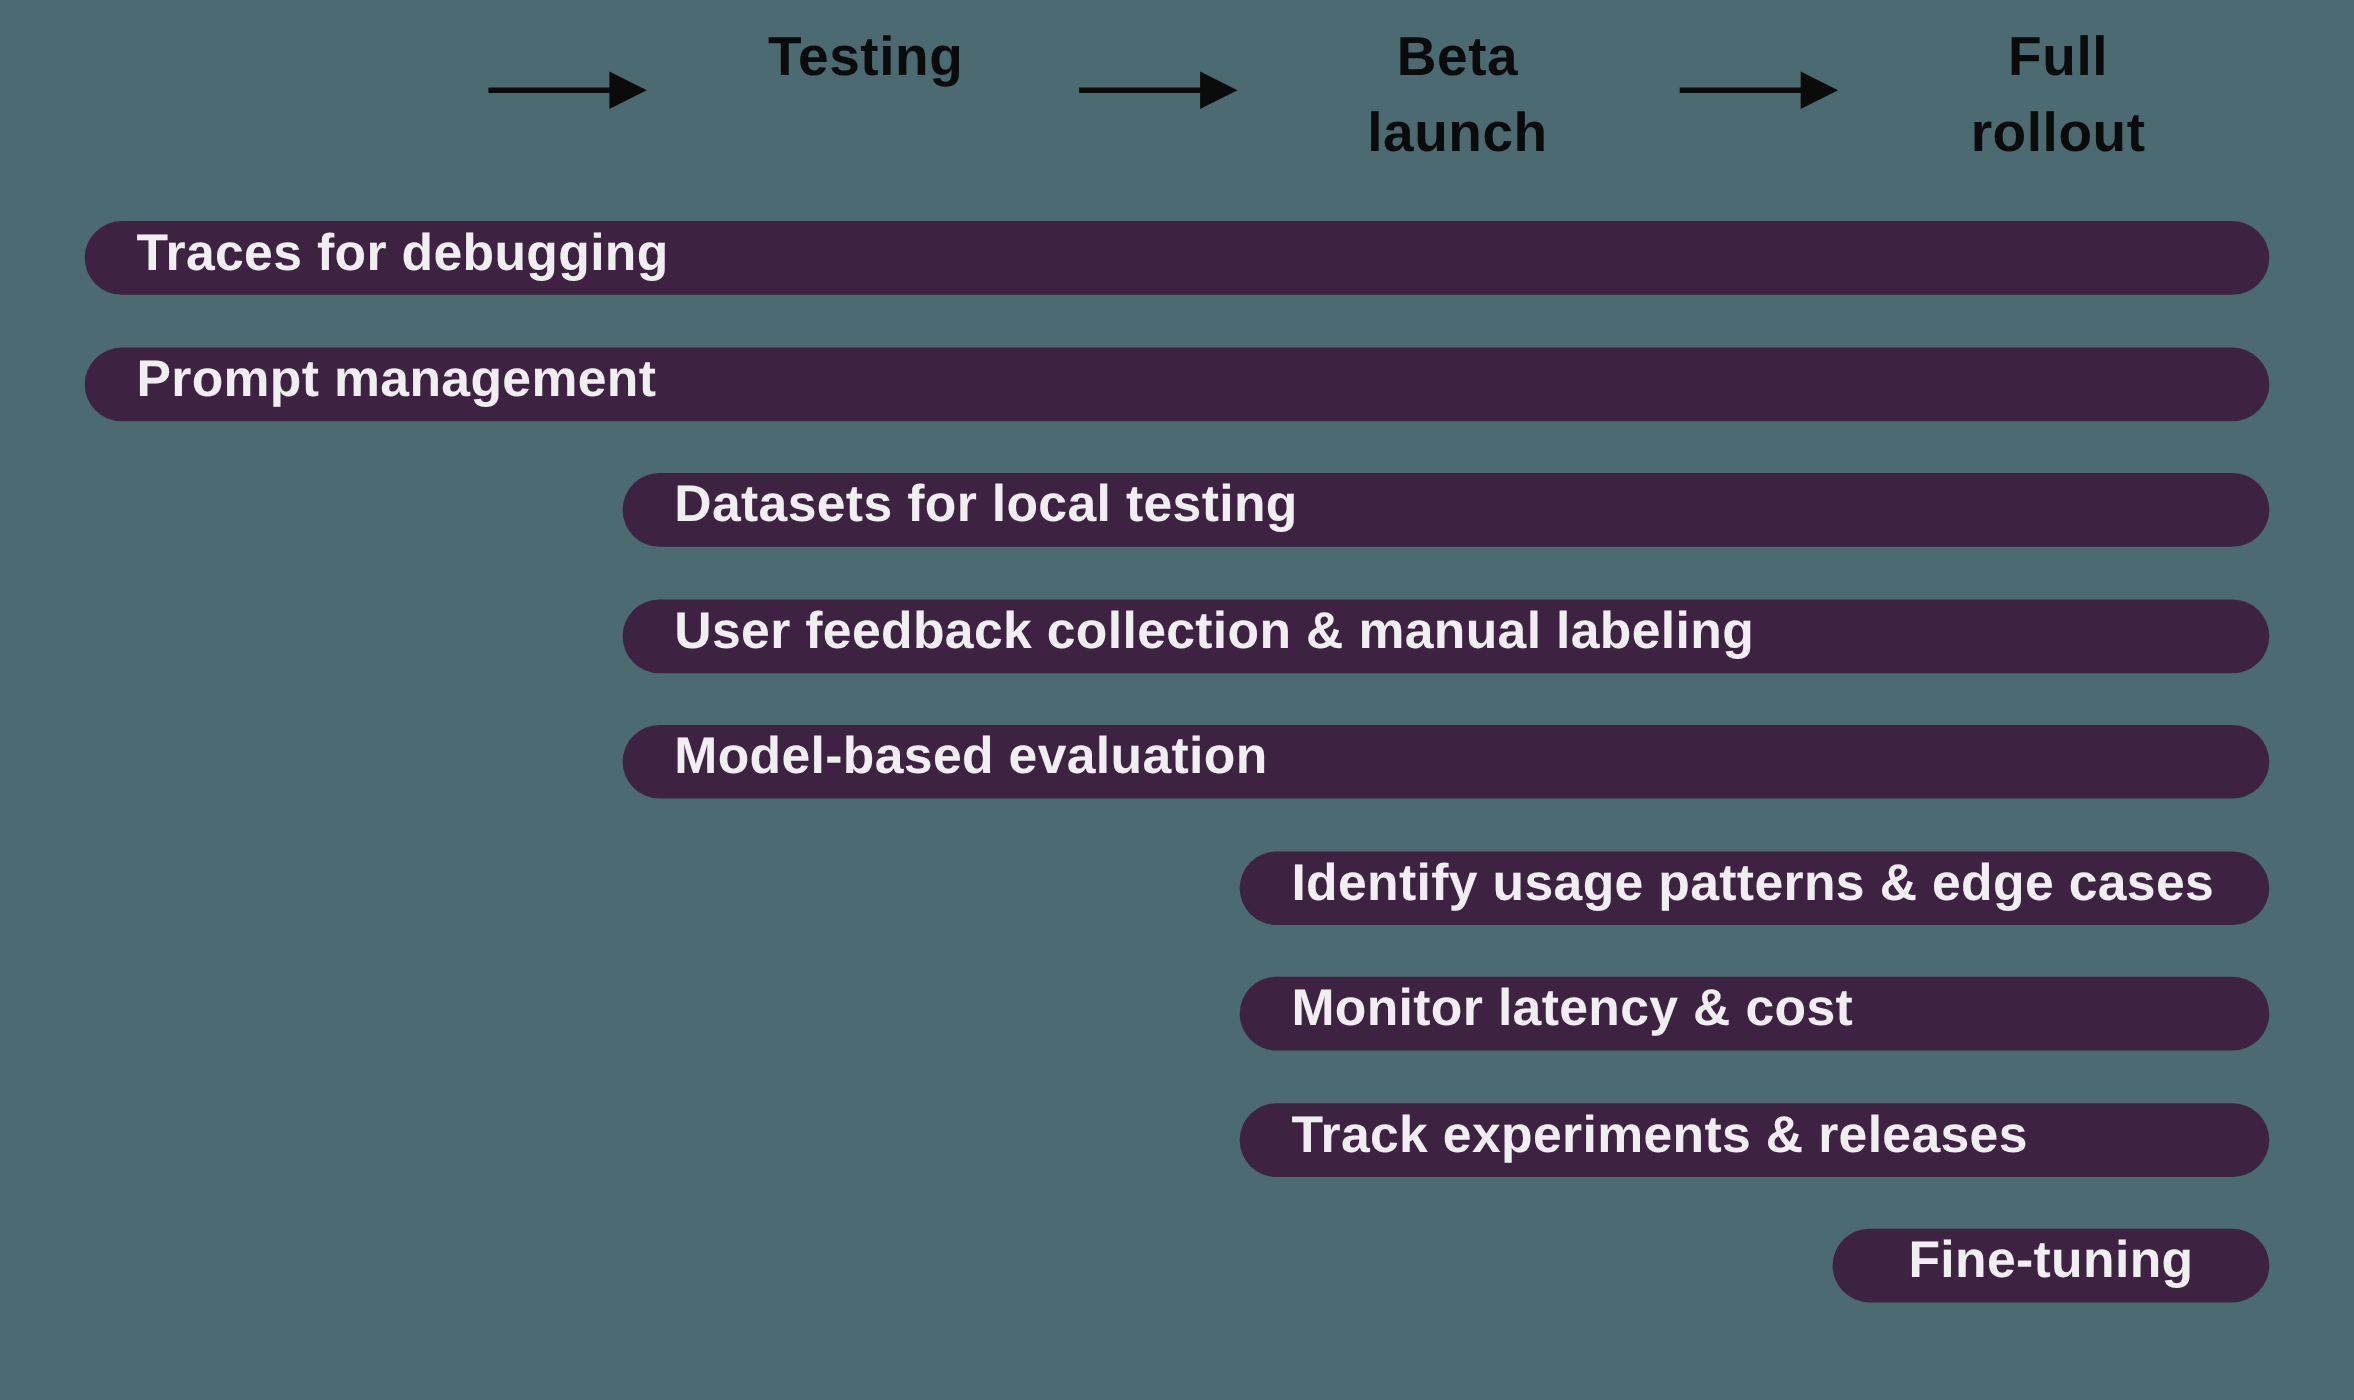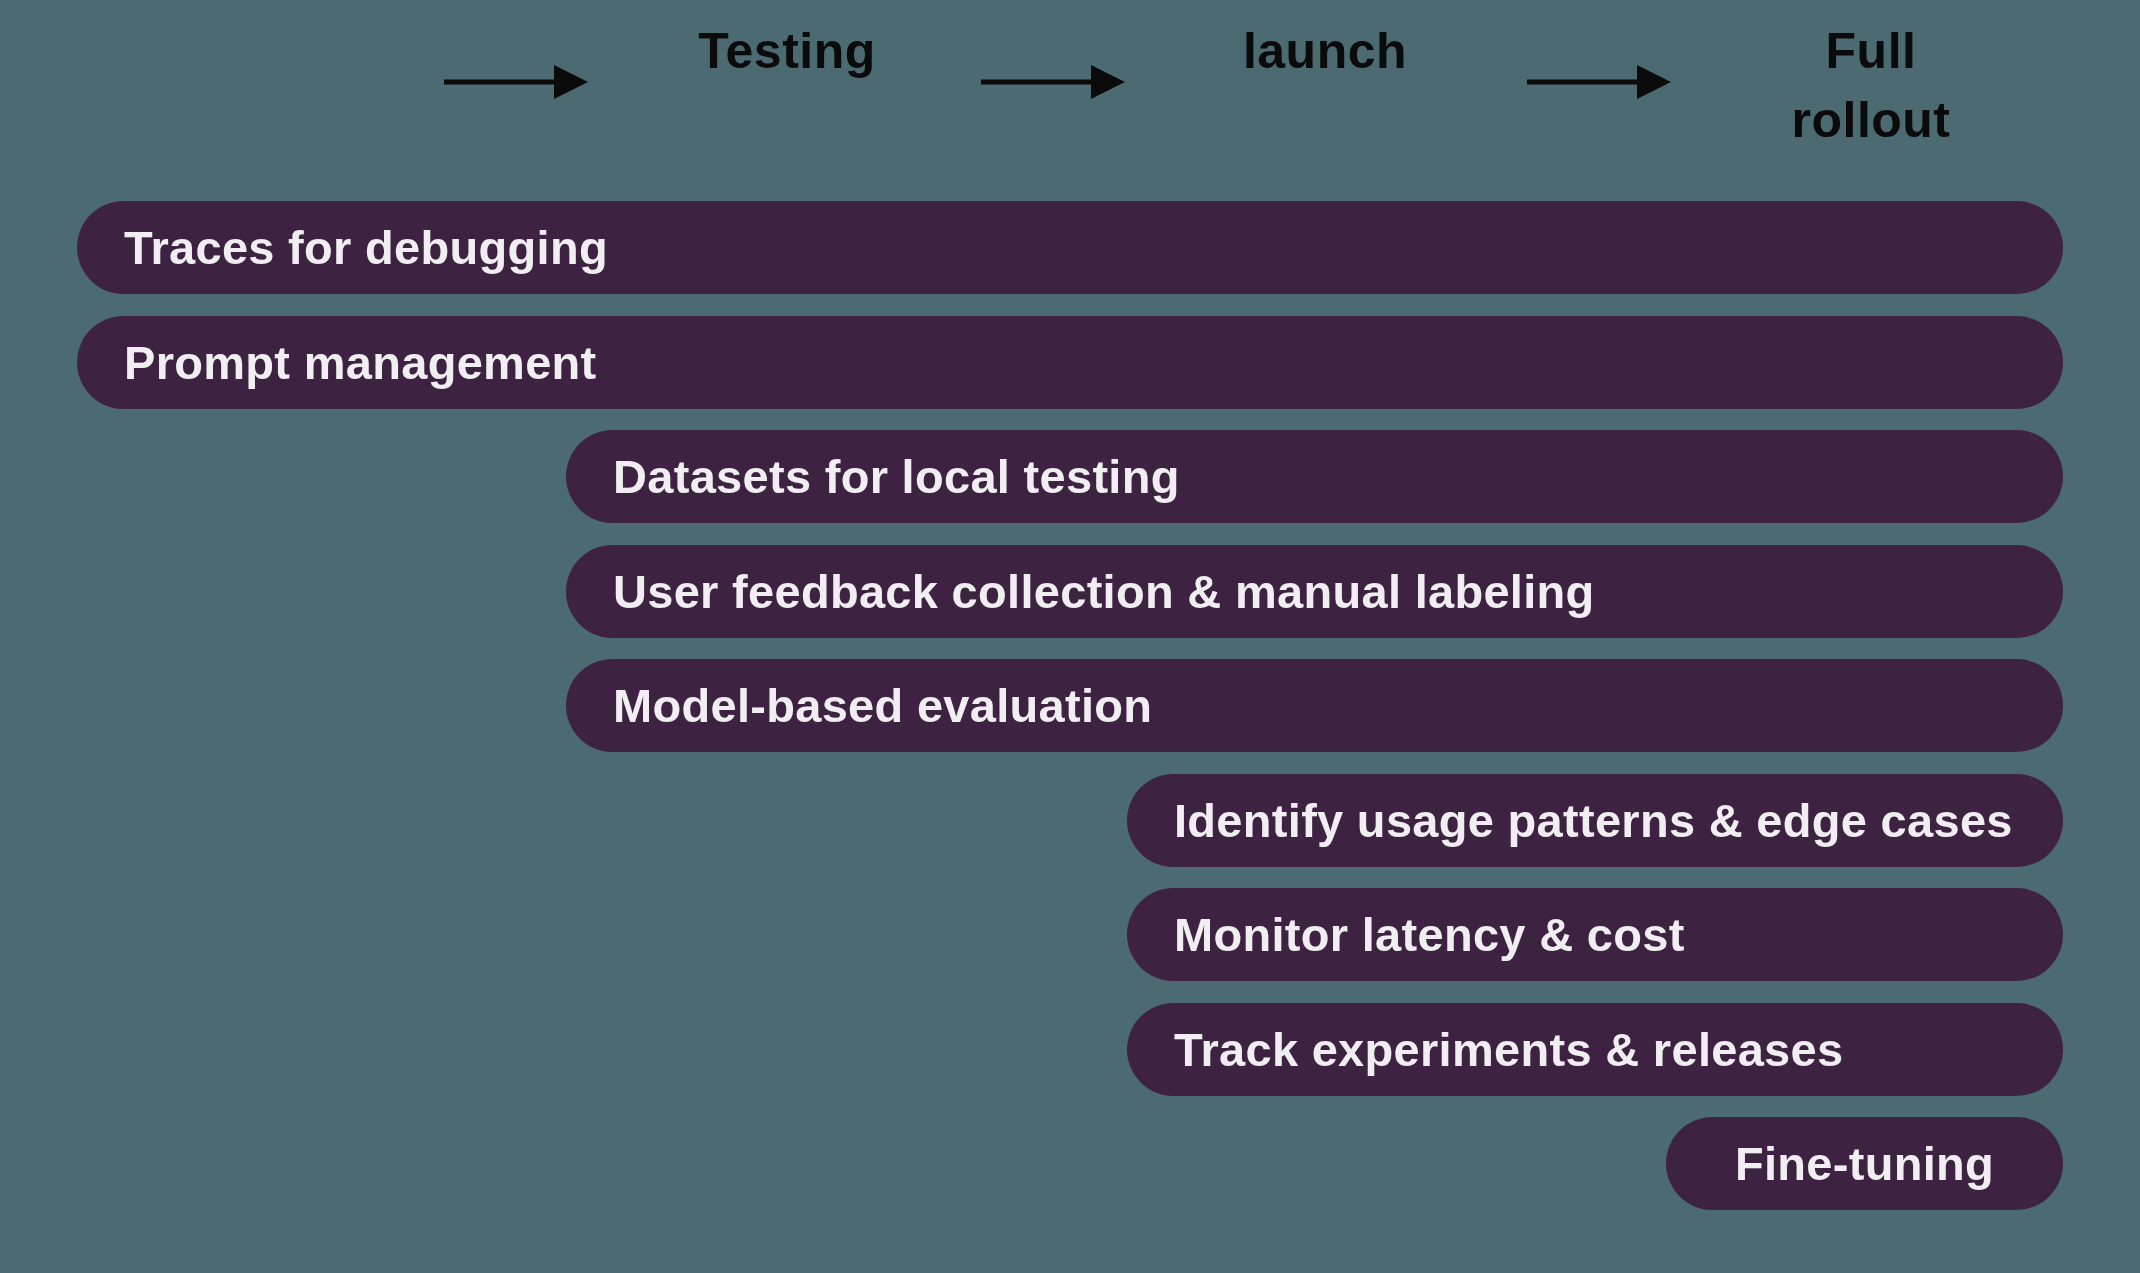--- a/index.html
+++ b/index.html
@@ -31,25 +31,24 @@
     font-weight:700;
     letter-spacing:0.5px;
   }
   .arrow{
     position:absolute;
     top:62px;
     width:146px;height:40px;
   }
   .bar{
     position:absolute;
-    height:93px;
+    height:67px;
     background:var(--bar);
     border-radius:47px;
     display:flex;
-    align-items:center;
     padding-left:47px;
     color:var(--bar-text);
     font-size:47px;
     font-weight:700;
     white-space:nowrap;
     letter-spacing:0.3px;
   }
   .bar.centered{
     padding-left:0;
     justify-content:center;
@@ -57,20 +56,21 @@
 </style>
 </head>
 <body>
 
 <div class="canvas">
 
   <div class="stage-label" style="left:577px">
     <div>Testing</div>
   </div>
   <div class="stage-label" style="left:1115px">
+    <div>Beta</div>
     <div>launch</div>
   </div>
   <div class="stage-label" style="left:1661px">
     <div>Full</div>
     <div>rollout</div>
   </div>
 
   <svg class="arrow" style="left:442px" viewBox="0 0 146 40">
     <line x1="2" y1="20" x2="116" y2="20" stroke="#0B0B0B" stroke-width="5"></line>
     <polygon points="112,3 146,20 112,37" fill="#0B0B0B"></polygon>

